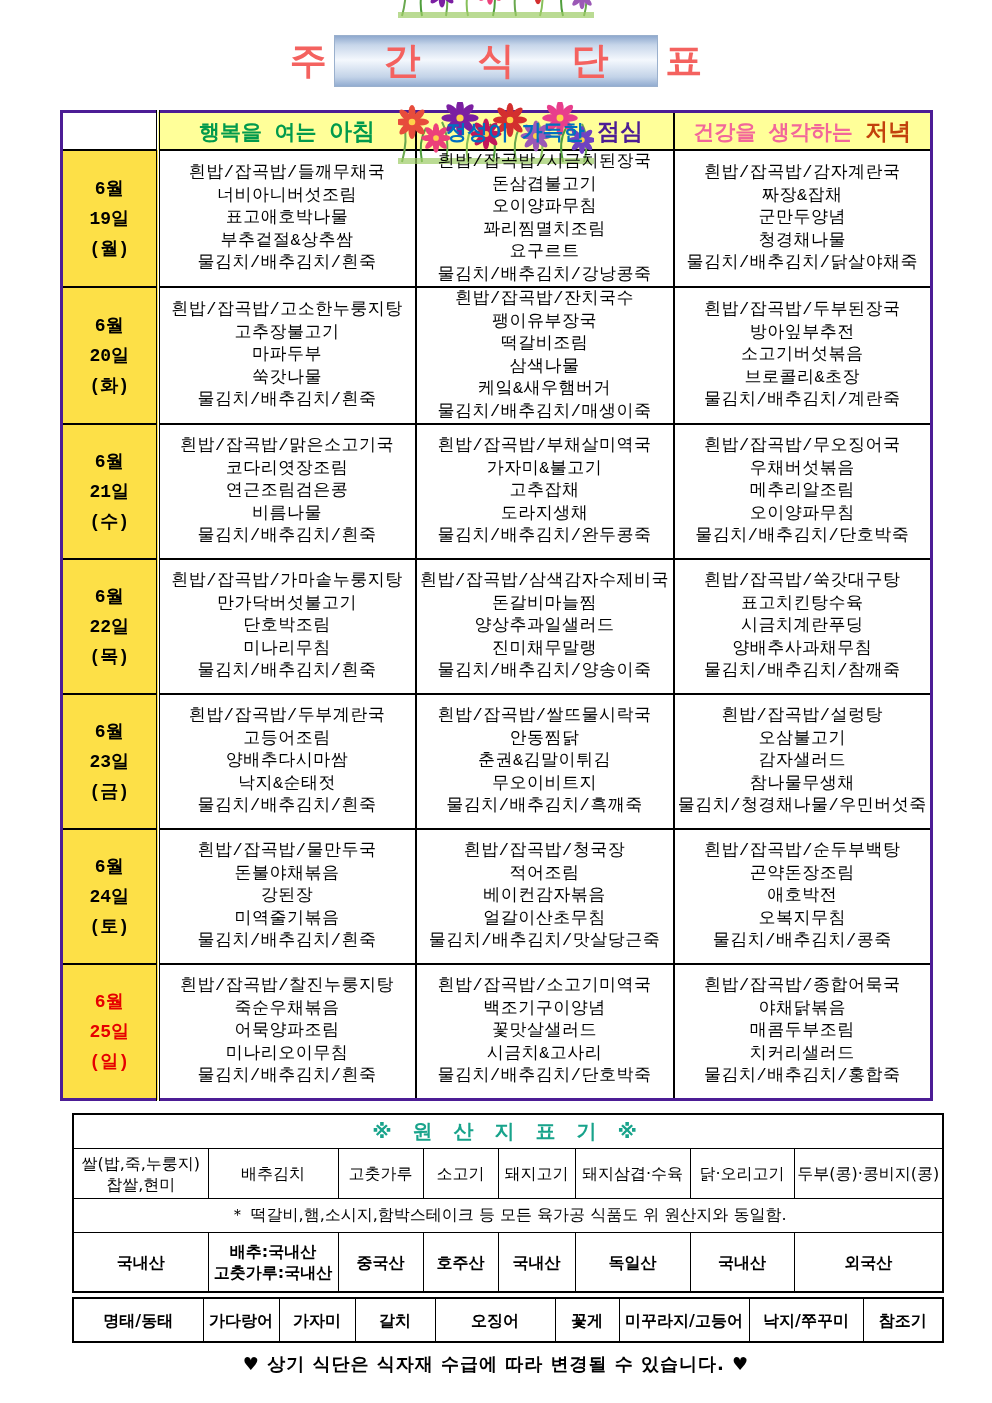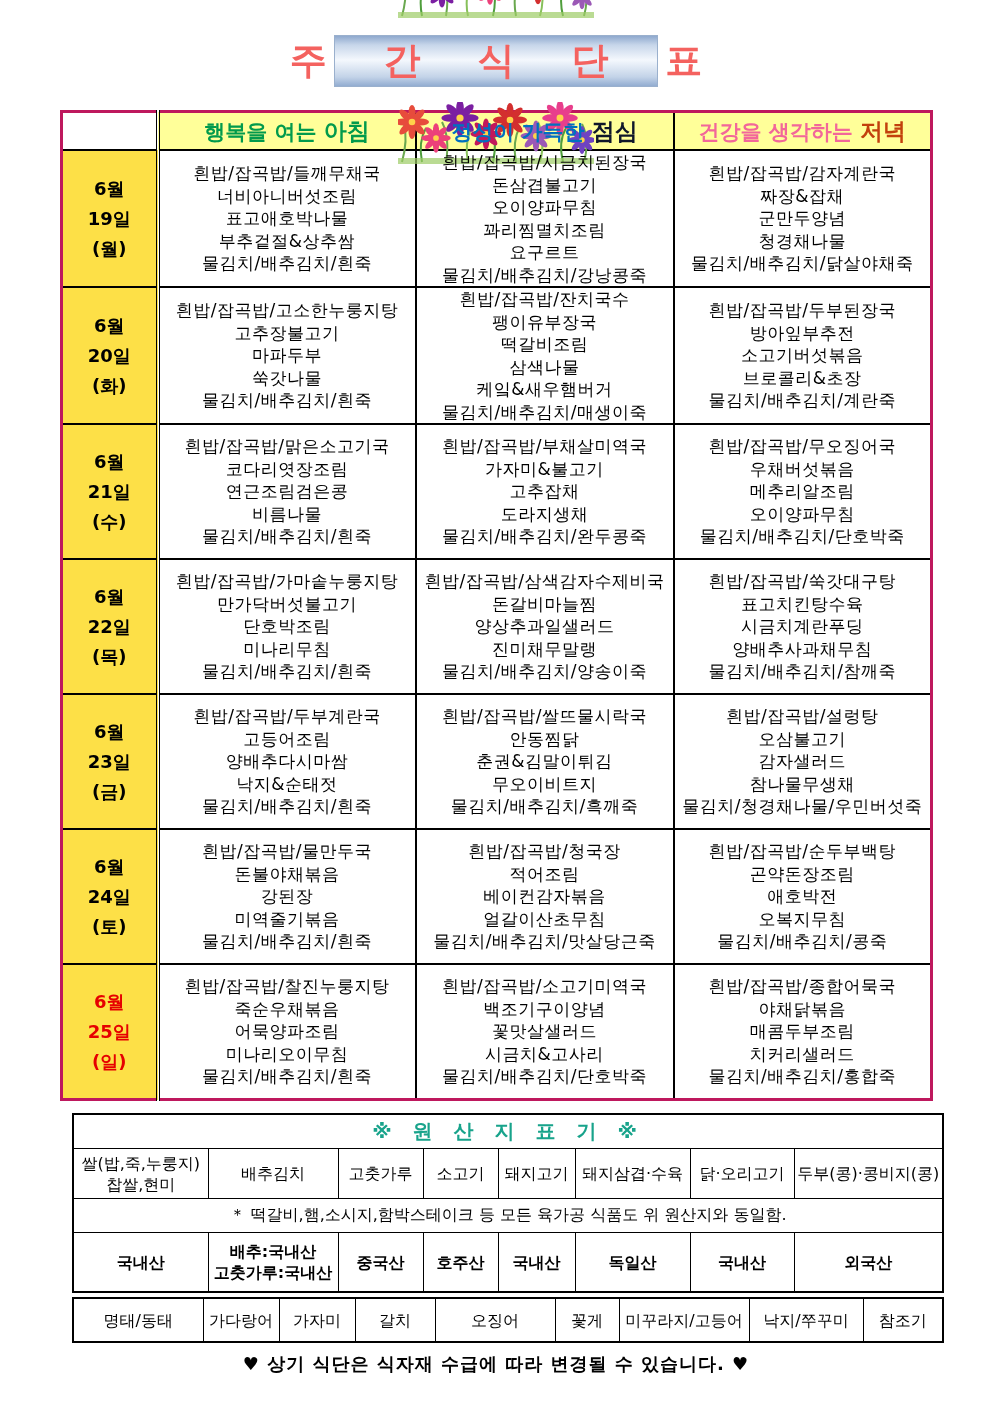--- a/index.html
+++ b/index.html
@@ -14,31 +14,31 @@
     background:linear-gradient(180deg,#8fa9ce 0%,#c7d6ea 18%,#f4f8fd 48%,#c3d3e8 82%,#93add1 100%);
     border:1px solid #9ab0cd;
   }
   .title-box span{
     color:#f4625f;font-size:37px;font-weight:600;letter-spacing:22px;
     padding-left:22px;white-space:nowrap;
   }
 
   
   table{border-collapse:collapse;table-layout:fixed;width:870px;}
-  .menu-table{border:3px solid #be185d;}
+  .menu-table{border:3px solid #4c1d95;font-family:Liberation Mono, monospace;}
   .menu-table th,.menu-table td{border:2px solid #000;padding:0;}
   .menu-table thead th{height:36px;background:#ffff99;font-size:21px;font-weight:600;}
   .menu-table thead th.corner{background:#ffffff;}
   .menu-table thead b{font-size:23px;font-weight:bold;}
   .col-date{width:96px;}
   .col-meal{width:258px;}
   .h-breakfast{color:#019a4c;}
   .h-breakfast b{color:#019a4c;}
   .h-lunch{color:#0070c0;}
-  .h-lunch b{color:#0f172a;}
+  .h-lunch b{color:#4c1d95;}
   .h-dinner{color:#f2679a;}
   .h-dinner b{color:#c2410c;}
   .date-cell{
     background:#fde047;text-align:center;vertical-align:middle;
     font-size:18px;font-weight:600;border-right:4px double #000 !important;
   }
   .menu-table thead th.corner{border-right:4px double #000;}
   .date-cell div{line-height:30px;}
   .sunday .date-cell{color:#e60000;}
   .day-row td{height:133px;}
@@ -49,21 +49,21 @@
 
   
   .origin-wrap{margin-top:12px;padding-left:12px;}
   .origin-table{border:2px solid #000;}
   .origin-table th,.origin-table td{border:1.5px solid #000;text-align:center;vertical-align:middle;}
   .origin-title{height:31px;color:#18a38b;font-size:20px;font-weight:600;letter-spacing:7px;}
   .origin-head{height:47px;font-size:16px;font-weight:normal;white-space:pre-line;line-height:21px;}
   .origin-val{height:56px;font-size:16px;font-weight:bold;white-space:pre-line;line-height:21px;}
   .origin-note{height:31px;font-size:16px;font-weight:normal;}
   .origin-table.t2{margin-top:4px;}
-  .origin-table.t2 .origin-head{height:40px;}
+  .origin-table.t2 .origin-head{height:40px;font-weight:bold;}
   .origin-table.t2 .origin-val{height:42px;}
 
   
   .t1c0{width:135px;} .t1c1{width:130px;} .t1c2{width:85px;} .t1c3{width:75px;}
   .t1c4{width:77px;} .t1c5{width:115px;} .t1c6{width:104px;} .t1c7{width:149px;}
   
   .t2c0{width:130px;} .t2c1{width:76px;} .t2c2{width:76px;} .t2c3{width:80px;}
   .t2c4{width:120px;} .t2c5{width:64px;} .t2c6{width:130px;} .t2c7{width:114px;} .t2c8{width:80px;}
 
   .footer{margin-top:9px;text-align:center;font-size:18px;font-weight:bold;letter-spacing:1px;}

